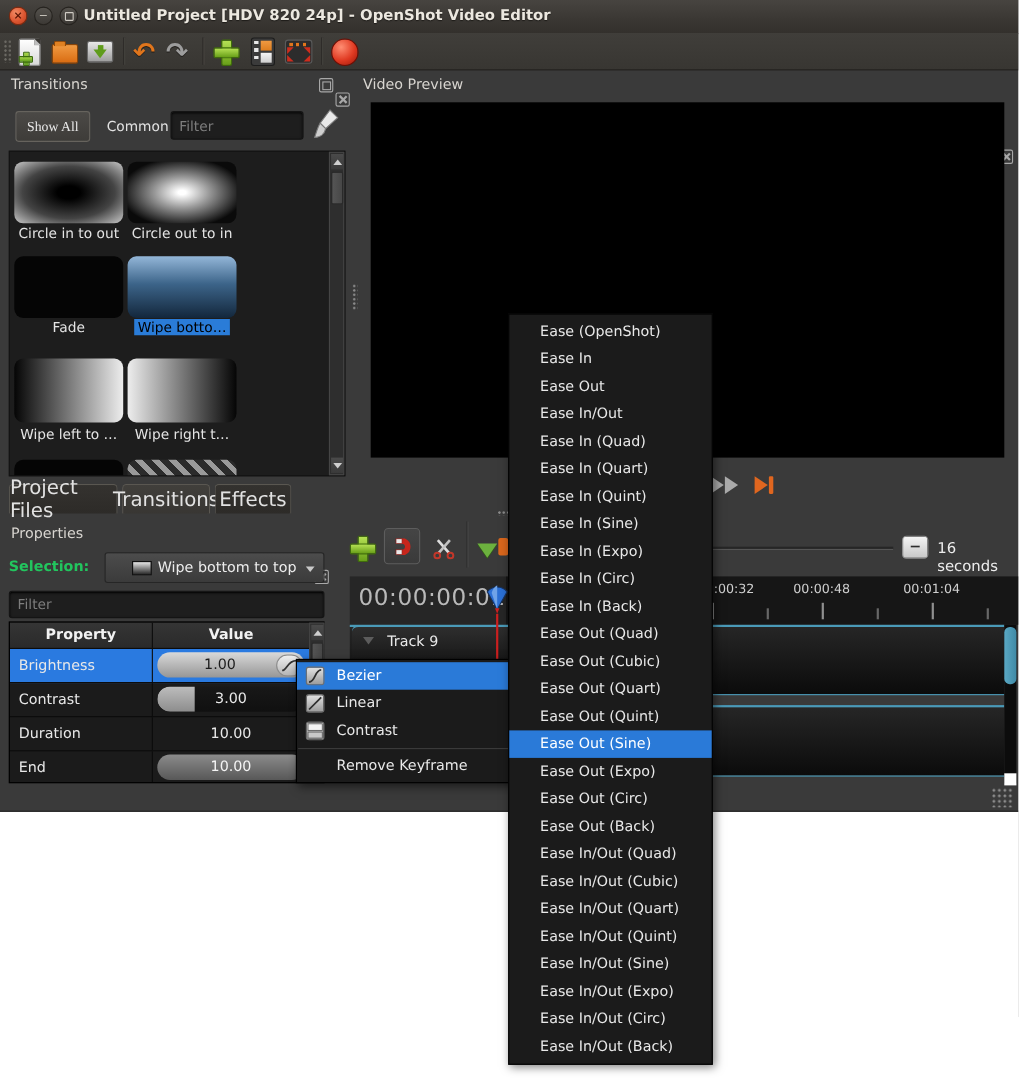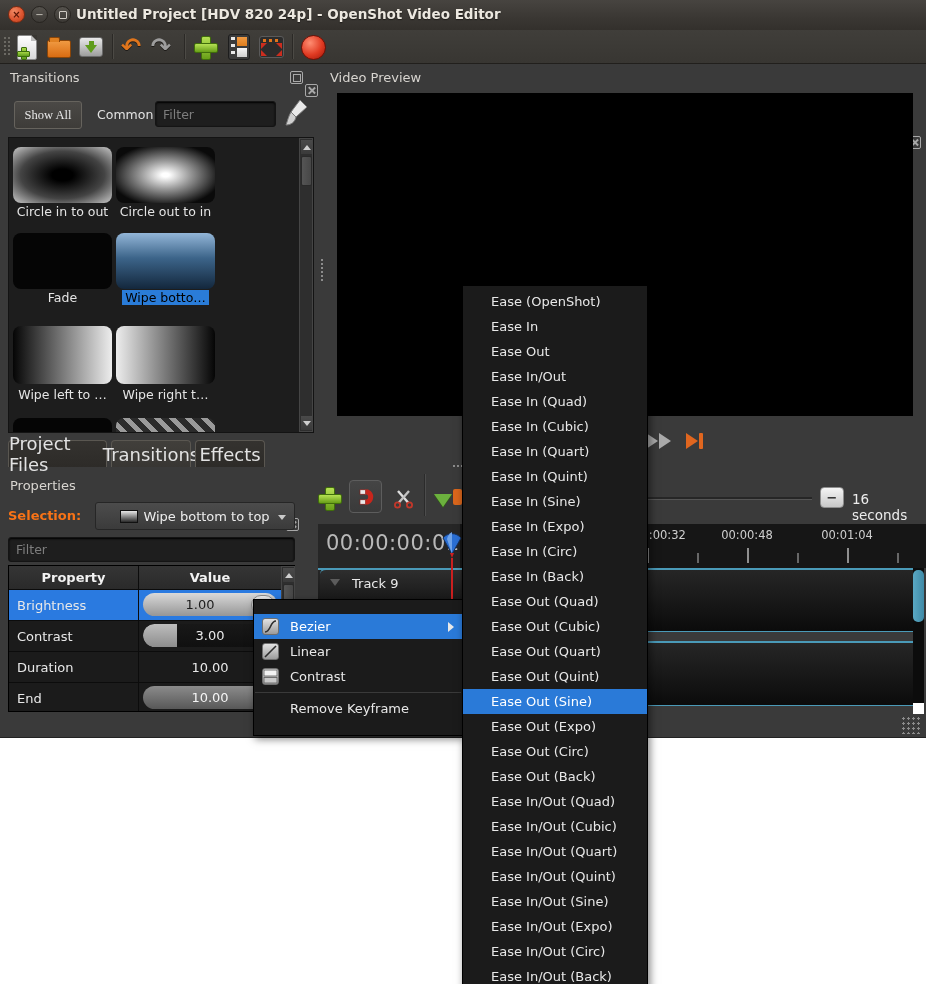--- a/index.html
+++ b/index.html
@@ -156,21 +156,21 @@
   #track-header .tname{position:absolute;left:32px;top:6px;font-size:13px;color:#eaeaea;}
   #tl-vscroll{position:absolute;left:913px;top:568px;width:11px;height:144px;background:#0c0c0c;}
   #tl-vthumb{position:absolute;left:913px;top:570px;width:11px;height:52px;background:linear-gradient(90deg,#5aa8c4,#3f8aa6);border-radius:5px;}
   #tl-corner{position:absolute;left:913px;top:703px;width:11px;height:11px;background:#fff;}
   #playhead-line{position:absolute;left:451px;top:558px;width:2px;height:150px;background:#cc2020;}
   #playhead-gem{position:absolute;left:440px;top:529px;}
   #resize-grip{position:absolute;left:901px;top:716px;width:20px;height:18px;background:radial-gradient(#8c8c8c 1.2px,transparent 1.4px);background-size:5px 5px;}
 
   
   .menu{background:#1b1b1b;border:1px solid #000;box-shadow:2px 3px 8px rgba(0,0,0,.5);box-sizing:border-box;}
-  #ctx-menu{position:absolute;left:253px;top:599px;width:210px;z-index:40;padding:14px 0;}
+  #ctx-menu{position:absolute;left:269px;top:599px;width:210px;z-index:40;padding:2px 0;}
   .mi{position:relative;height:25px;display:flex;align-items:center;color:#e8e8e8;font-size:13px;}
   .mi .mi-icon{position:absolute;left:8px;top:4px;width:17px;height:17px;border-radius:3px;background:linear-gradient(#e2e2e2,#9c9c9c);border:1px solid #6f6f6f;box-sizing:border-box;overflow:hidden;}
   .mi .mi-label{margin-left:36px;white-space:nowrap;}
   .mi.hl{background:#2a7ad8;color:#fff;}
   .mi .subarrow{position:absolute;right:8px;width:0;height:0;border-top:5px solid transparent;border-bottom:5px solid transparent;border-left:6px solid #e8e8e8;}
   .msep{height:1px;background:#3a3a3a;margin:3px 1px;}
   #ease-menu{position:absolute;left:462px;top:285px;width:186px;z-index:50;padding:3px 0;}
   #ease-menu .mi{height:25px;}
   #ease-menu .mi .mi-label{margin-left:28px;}
 </style>
@@ -284,21 +284,21 @@
     </div>
 
     <div class="tab" style="left:8px;width:99px">Project Files</div>
     <div class="tab active" style="left:111px;width:80px">Transitions</div>
     <div class="tab" style="left:195px;width:70px">Effects</div>
 
     <div class="abs panel-title" style="left:10px;top:478px">Properties</div>
     <div class="abs pico float" style="left:271px;top:479px"></div>
     <div class="abs pico close" style="left:286px;top:479px"></div>
 
-    <div class="abs" style="left:8px;top:508px;font-weight:bold;color:#f97316">Selection:</div>
+    <div class="abs" style="left:8px;top:508px;font-weight:bold;color:#22c55e">Selection:</div>
     <div id="sel-dropdown">
       <span class="mini-thumb"></span>
       <span>Wipe bottom to top</span>
       <span class="dd-arrow"></span>
     </div>
     <input class="text-input abs" style="left: 8px; top: 537px; width: 287px; height: 25px;" placeholder="Filter">
 
     <div id="prop-table">
       <div class="prow head" style="top:0">
         <div class="pc">Property</div>
@@ -486,23 +486,20 @@
     <div class="mi">
         <span class="mi-label">Ease Out</span>
       </div>
     <div class="mi">
         <span class="mi-label">Ease In/Out</span>
       </div>
     <div class="mi">
         <span class="mi-label">Ease In (Quad)</span>
       </div>
     <div class="mi">
-        <span class="mi-label">Ease In (Cubic)</span>
-      </div>
-    <div class="mi">
         <span class="mi-label">Ease In (Quart)</span>
       </div>
     <div class="mi">
         <span class="mi-label">Ease In (Quint)</span>
       </div>
     <div class="mi">
         <span class="mi-label">Ease In (Sine)</span>
       </div>
     <div class="mi">
         <span class="mi-label">Ease In (Expo)</span>

